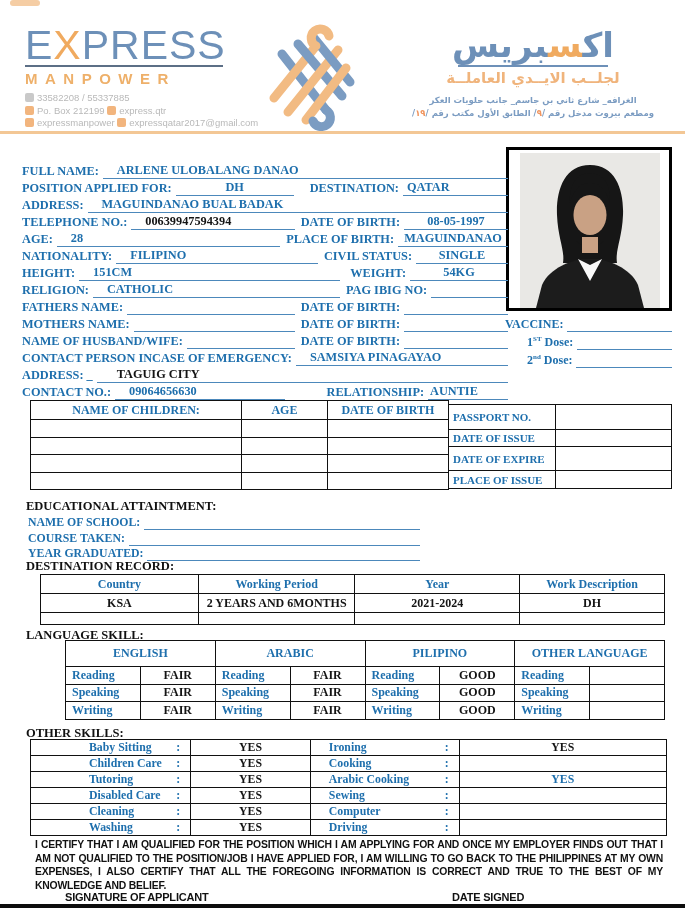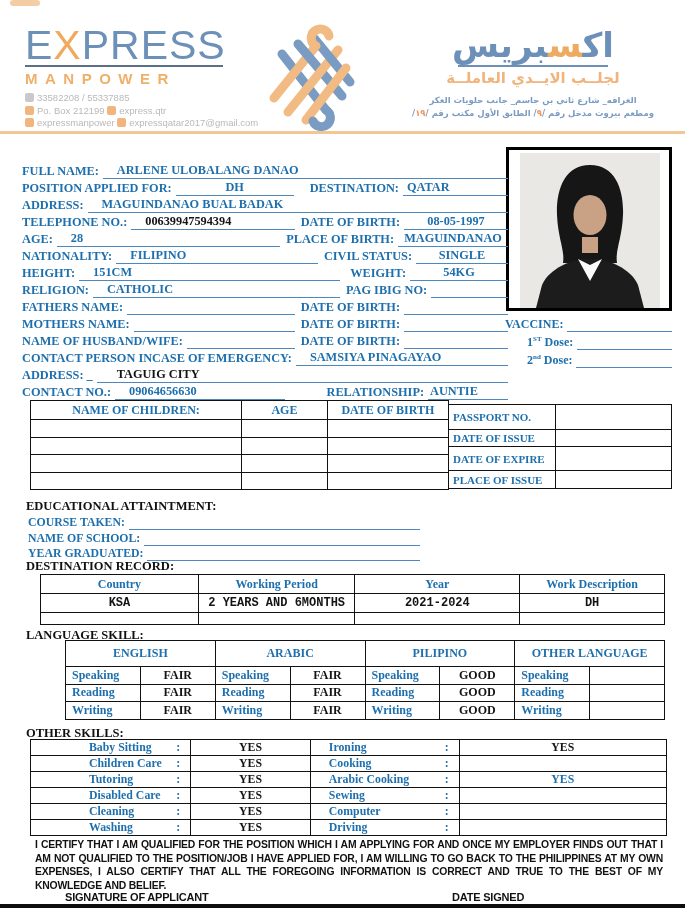--- a/index.html
+++ b/index.html
@@ -60,21 +60,21 @@
   .passport tr:nth-child(2) td { height:17px; }
   .passport tr:nth-child(3) td { height:24px; }
   .passport tr:nth-child(4) td { height:18px; }
 
   .section-head { position:absolute; left:26px; font-size:12.5px; font-weight:bold; color:#111; }
   .edu-rows { position:absolute; left:28px; top:514px; width:392px; }
   .edu-rows .frow { height:15.8px; font-size:11.8px; }
 
   .employment { position:absolute; left:40px; top:574px; width:625px; }
   .employment th { color:#1e6fad; font-size:12px; height:19px; }
-  .employment td { color:#141414; font-size:12px; text-align:center; height:19px;font-family:Liberation Mono, monospace; }
+  .employment td { color:#141414; font-size:12px; text-align:center; height:19px; }
   .employment tr:nth-child(2) td { height:12px; }
 
   .lang { position:absolute; left:65px; top:640px; width:600px; }
   .lang th { color:#1e6fad; font-size:12px; height:26px; }
   .lang td { height:17.5px; font-size:12px; }
   .lang td:nth-child(odd) { color:#1e6fad; padding-left:6px; }
   .lang td:nth-child(even) { color:#141414; text-align:center; }
 
   .skills { position:absolute; left:30px; top:739px; width:637px; }
   .skills td { height:15.2px; font-size:11.8px; color:#141414; text-align:center; }
@@ -335,25 +335,25 @@
         <tr>
           <td>PLACE OF ISSUE</td>
           <td></td>
         </tr>
       </tbody>
   </table>
 
   <div class="section-head" style="top:499px">EDUCATIONAL ATTAINTMENT:</div>
   <div class="edu-rows">
     <div class="frow">
+        <span class="lbl">NAME OF SCHOOL:</span>
+        <span class="u grow"></span>
+      </div>
+    <div class="frow">
         <span class="lbl">COURSE TAKEN:</span>
-        <span class="u grow"></span>
-      </div>
-    <div class="frow">
-        <span class="lbl">NAME OF SCHOOL:</span>
         <span class="u grow"></span>
       </div>
     <div class="frow">
         <span class="lbl">YEAR GRADUATED:</span>
         <span class="u grow"></span>
       </div>
   </div>
 
   <div class="section-head" style="top:559px">DESTINATION RECORD:</div>
   <table class="employment">
@@ -395,37 +395,37 @@
     <thead>
         <tr>
       <th colspan="2">ENGLISH</th>
       <th colspan="2">ARABIC</th>
       <th colspan="2">PILIPINO</th>
       <th colspan="2">OTHER LANGUAGE</th>
     </tr>
       </thead>
     <tbody>
         <tr>
+          <td>Reading</td>
+          <td>FAIR</td>
+          <td>Reading</td>
+          <td>FAIR</td>
+          <td>Reading</td>
+          <td>GOOD</td>
+          <td>Reading</td>
+          <td></td>
+        </tr>
+        <tr>
           <td>Speaking</td>
           <td>FAIR</td>
           <td>Speaking</td>
           <td>FAIR</td>
           <td>Speaking</td>
           <td>GOOD</td>
           <td>Speaking</td>
-          <td></td>
-        </tr>
-        <tr>
-          <td>Reading</td>
-          <td>FAIR</td>
-          <td>Reading</td>
-          <td>FAIR</td>
-          <td>Reading</td>
-          <td>GOOD</td>
-          <td>Reading</td>
           <td></td>
         </tr>
         <tr>
           <td>Writing</td>
           <td>FAIR</td>
           <td>Writing</td>
           <td>FAIR</td>
           <td>Writing</td>
           <td>GOOD</td>
           <td>Writing</td>

